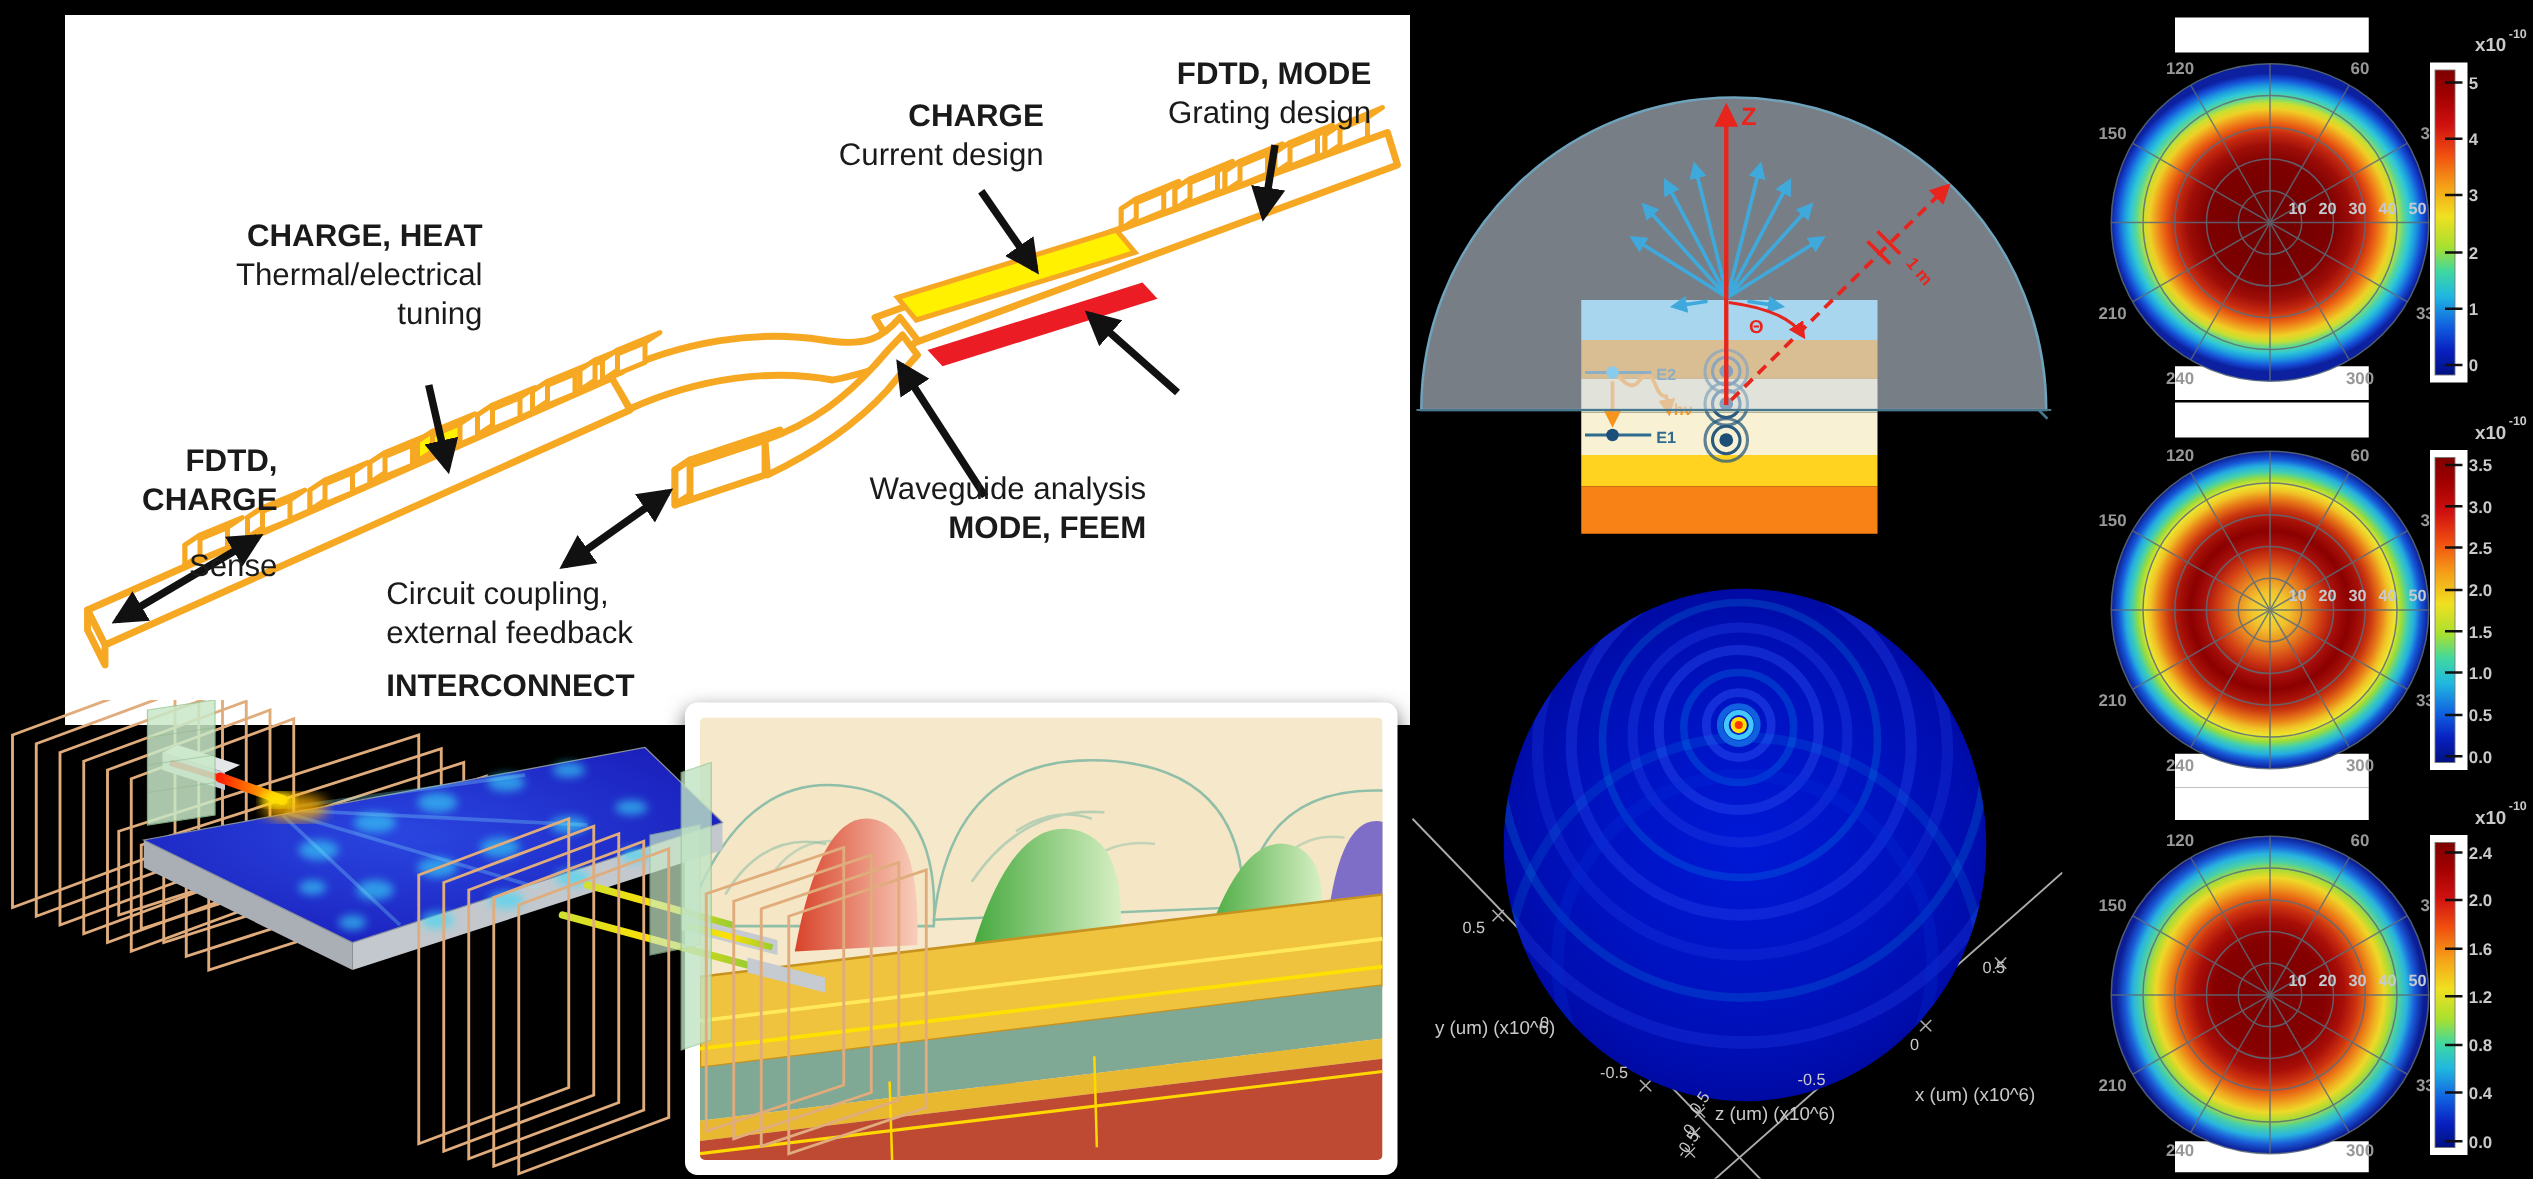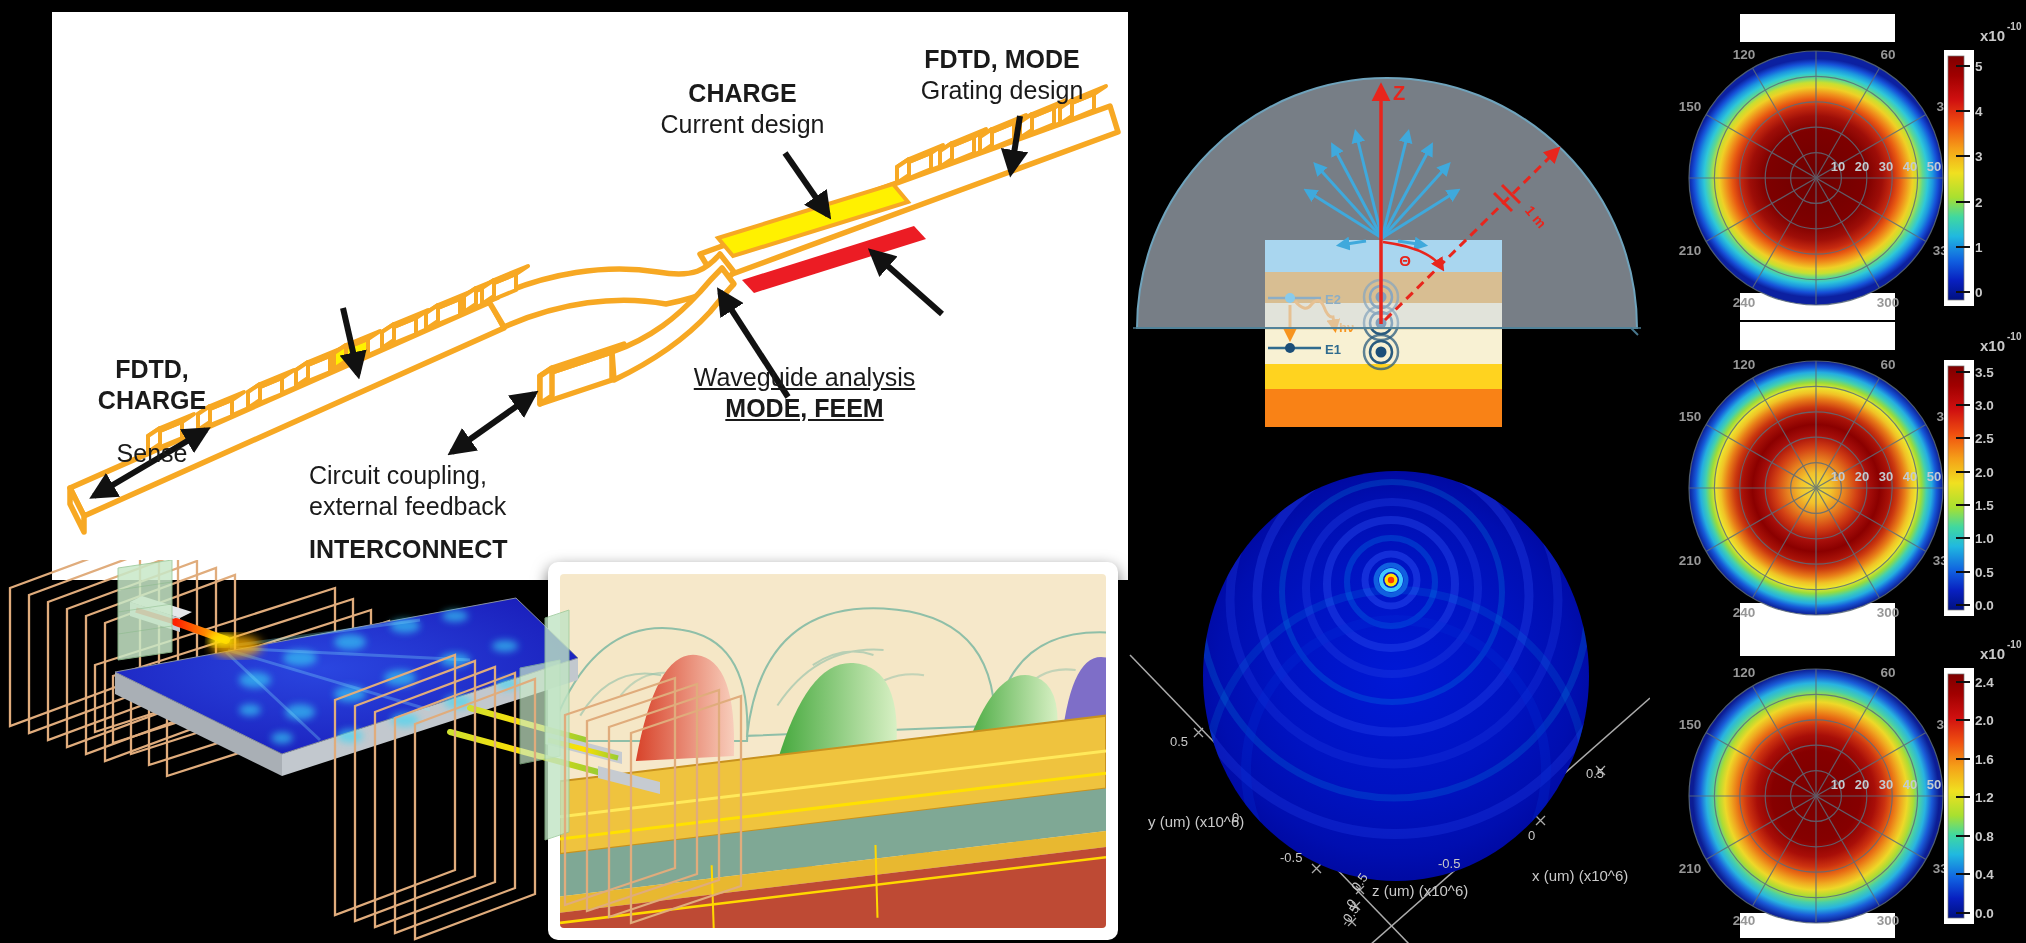--- a/index.html
+++ b/index.html
@@ -2,21 +2,21 @@
 <html><head>
 <meta charset="utf-8">
 <style>
   html,body{margin:0;padding:0;background:#000;}
   body{width:2026px;height:943px;position:relative;overflow:hidden;
        font-family:"Liberation Sans",sans-serif;color:#1a1a1a;}
   .abs{position:absolute;}
   
   #panel{left:52px;top:12px;width:1076px;height:568px;background:#fff;z-index:1;}
   #panel-labels{left:0;top:0;width:1076px;height:568px;z-index:6;}
-  .lab{position:absolute;text-align:center;font-size:25px;line-height:31px;white-space:nowrap;}
+  .lab{position:absolute;text-align:right;font-size:25px;line-height:31px;white-space:nowrap;}
   .lab b{font-weight:bold;}
   
   #mmi{left:0;top:560px;width:780px;height:383px;z-index:4;}
   
   #frame{left:548px;top:562px;width:570px;height:378px;background:#fff;border-radius:10px;
          box-shadow:0 6px 16px rgba(0,0,0,.6);z-index:2;box-sizing:border-box;padding:12px;}
   #frame svg{display:block;border-radius:4px;}
   
   #hemi{left:1133px;top:38px;width:512px;height:442px;z-index:1;}
   
@@ -98,29 +98,34 @@
     </g>
   </svg>
 
   
   <div id="panel-labels" class="abs">
     <div class="lab" style="left:30px;top:342px;width:140px;">
       <b>FDTD,</b><br>
       <b>CHARGE</b><br>
       <span style="display:inline-block;margin-top:22px;">Sense</span>
     </div>
+    <div class="lab" style="left:112px;top:162px;width:222px;">
+      <b>CHARGE, HEAT</b><br>
+      <span>Thermal/electrical</span><br>
+      <span style="margin-left:66px;">tuning</span>
+    </div>
     <div class="lab" style="left:598px;top:66px;width:185px;">
       <b>CHARGE</b><br>
       <span>Current design</span>
     </div>
     <div class="lab" style="left:855px;top:32px;width:190px;">
       <b>FDTD, MODE</b><br>
       <span>Grating design</span>
     </div>
-    <div class="lab" style="left:640px;top:350px;width:225px;text-decoration:underline;">
+    <div class="lab" style="left:640px;top:364px;width:225px;">
       <span>Waveguide analysis</span><br>
       <b>MODE, FEEM</b>
     </div>
     <div class="lab" style="left:257px;top:448px;width:245px;text-align:left;">
       <span>Circuit coupling,</span><br>
       <span>external feedback</span><br>
       <b style="display:inline-block;margin-top:12px;text-align:center;">INTERCONNECT</b>
     </div>
   </div>
 </div>

